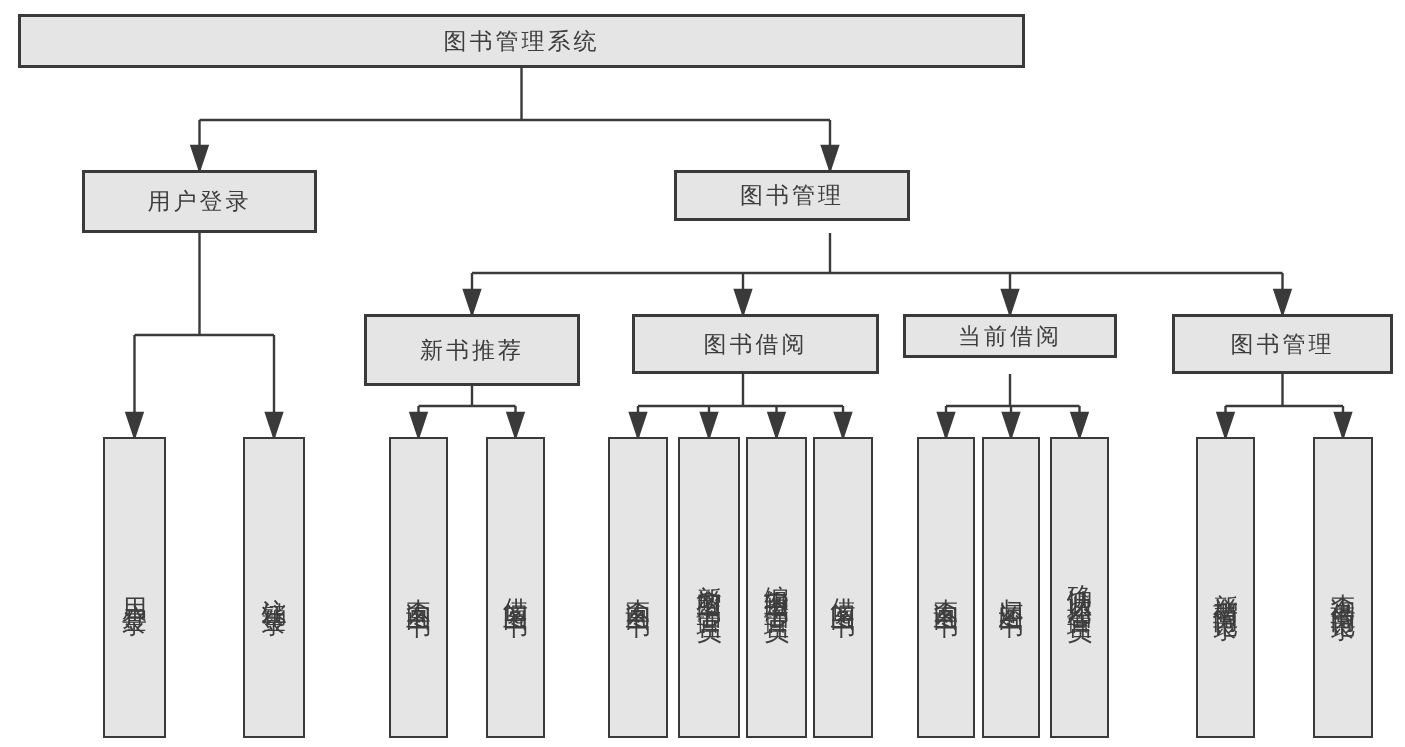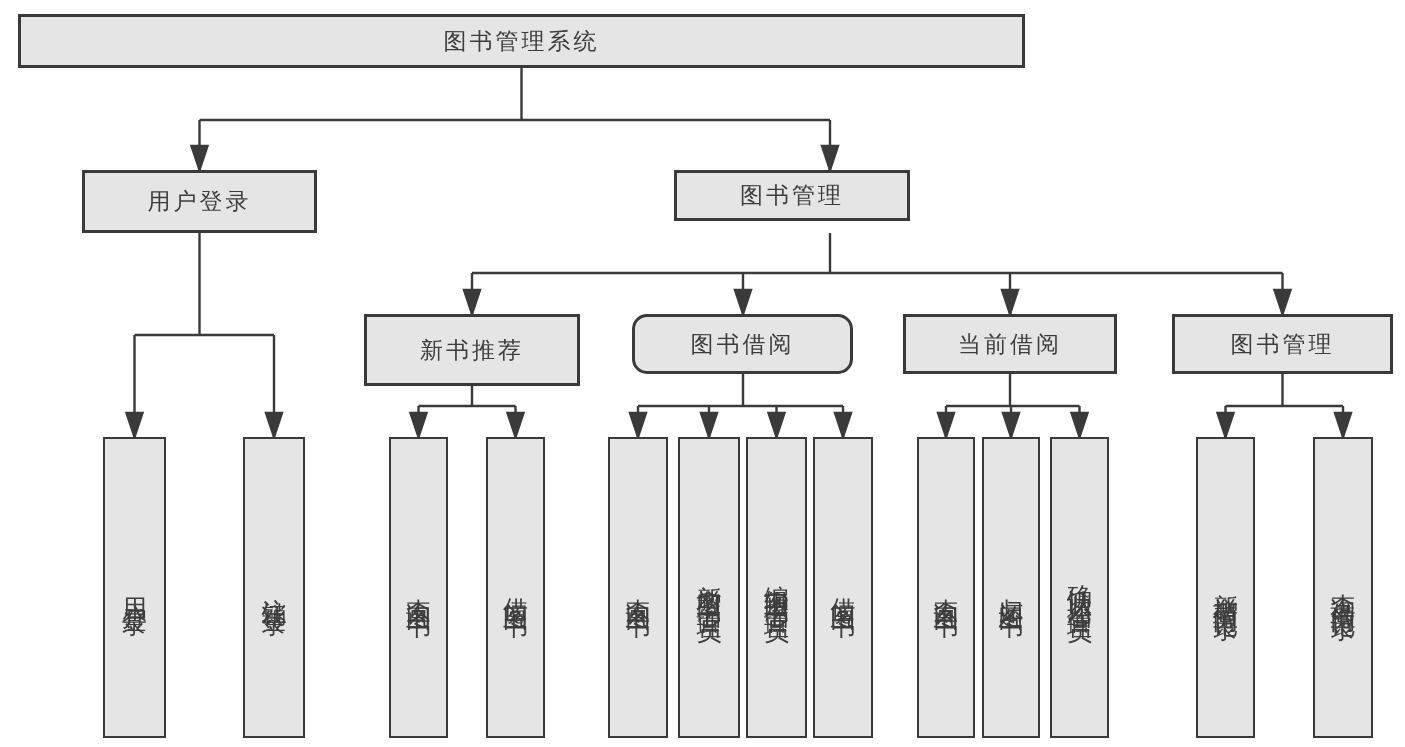--- a/index.html
+++ b/index.html
@@ -100,22 +100,22 @@
       </g>
     </g>
   </svg>
 
   <div class="box h" style="left:18px; top:14px; width:1007px; height:54px;">图书管理系统</div>
 
   <div class="box h" style="left:82px; top:170px; width:235px; height:63px;">用户登录</div>
   <div class="box h" style="left:674px; top:170px; width:236px; height:51px;">图书管理</div>
 
   <div class="box h" style="left:364px; top:314px; width:216px; height:72px;">新书推荐</div>
-  <div class="box h" style="left:632px; top:314px; width:221px; height:60px;border-radius:15px;">图书借阅</div>
-  <div class="box h" style="left:903px; top:314px; width:214px; height:60px;text-align:right;">当前借阅</div>
+  <div class="box h" style="left:632px; top:314px; width:247px; height:60px;">图书借阅</div>
+  <div class="box h" style="left:903px; top:314px; width:214px; height:44px;text-align:right;">当前借阅</div>
   <div class="box h" style="left:1172px; top:314px; width:221px; height:60px;">图书管理</div>
 
   <div class="box v" style="left:103px; top:437px; width:63px; height:301px;">
     <span class="vtext">用户登录</span>
   </div>
   <div class="box v" style="left:243px; top:437px; width:62px; height:301px;">
     <span class="vtext">注销登录</span>
   </div>
 
   <div class="box v" style="left:389px; top:437px; width:59px; height:301px;">

